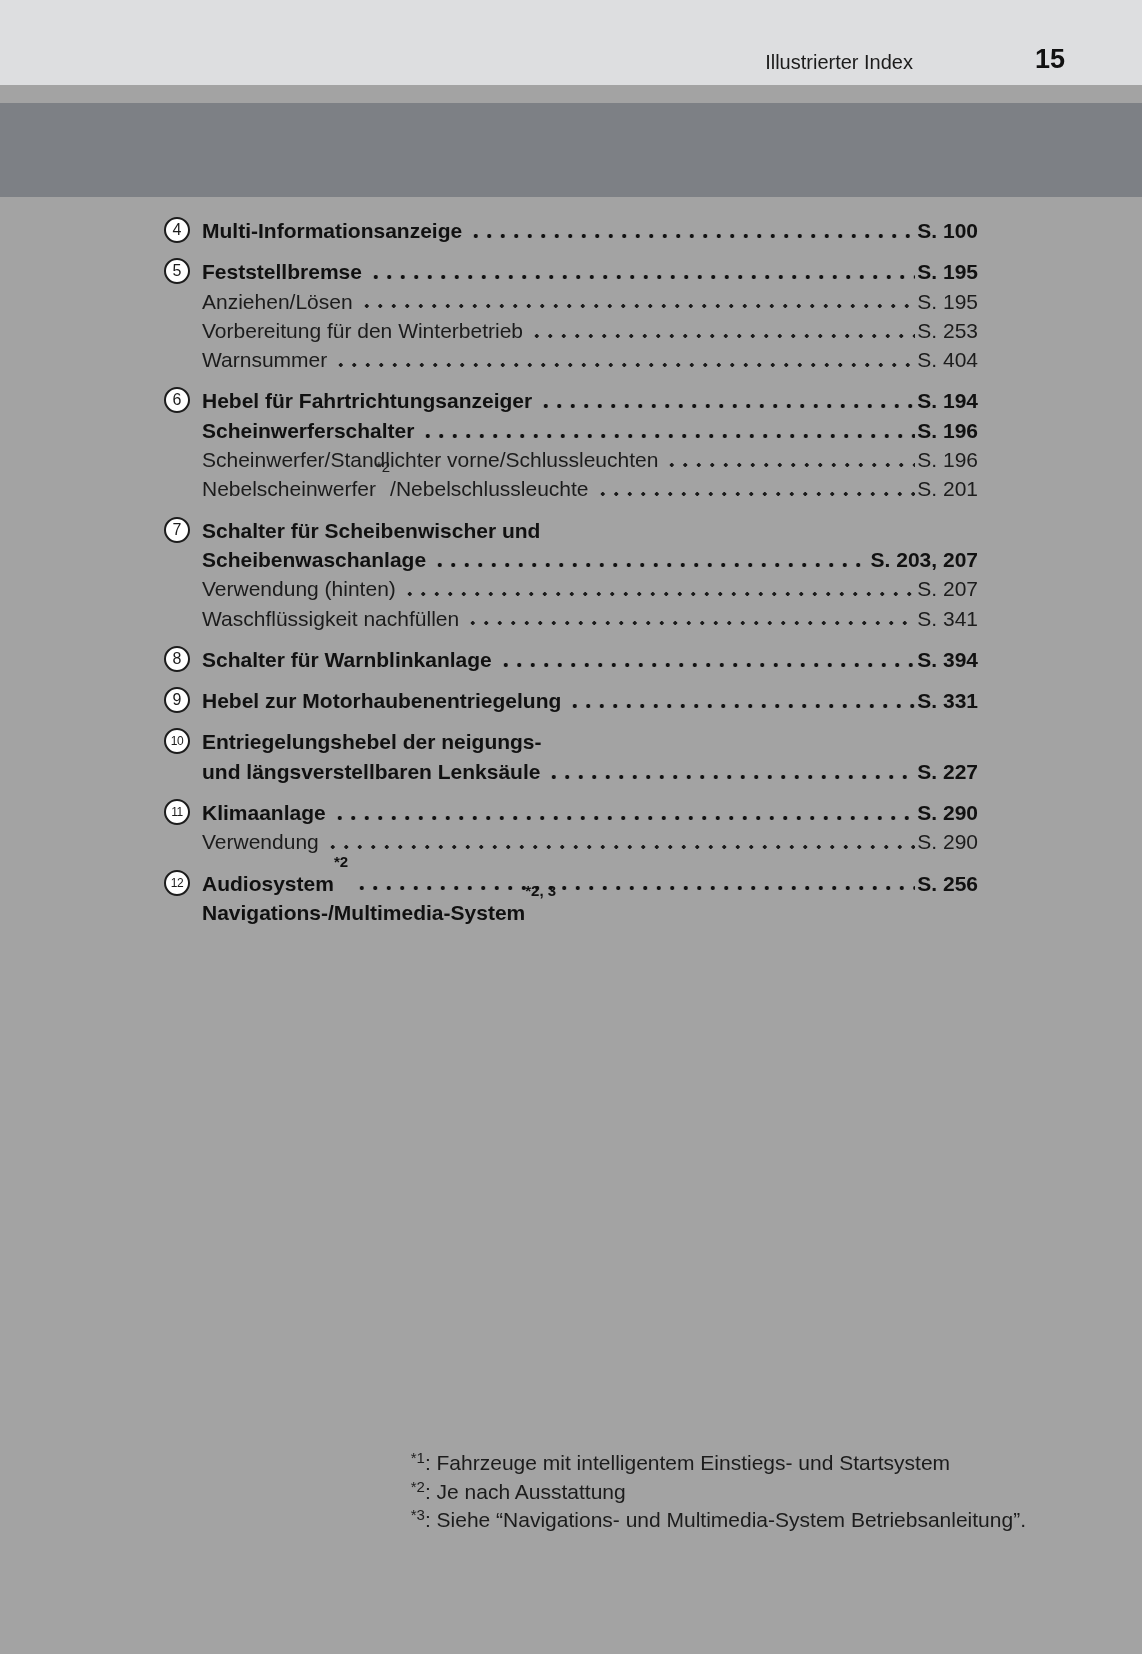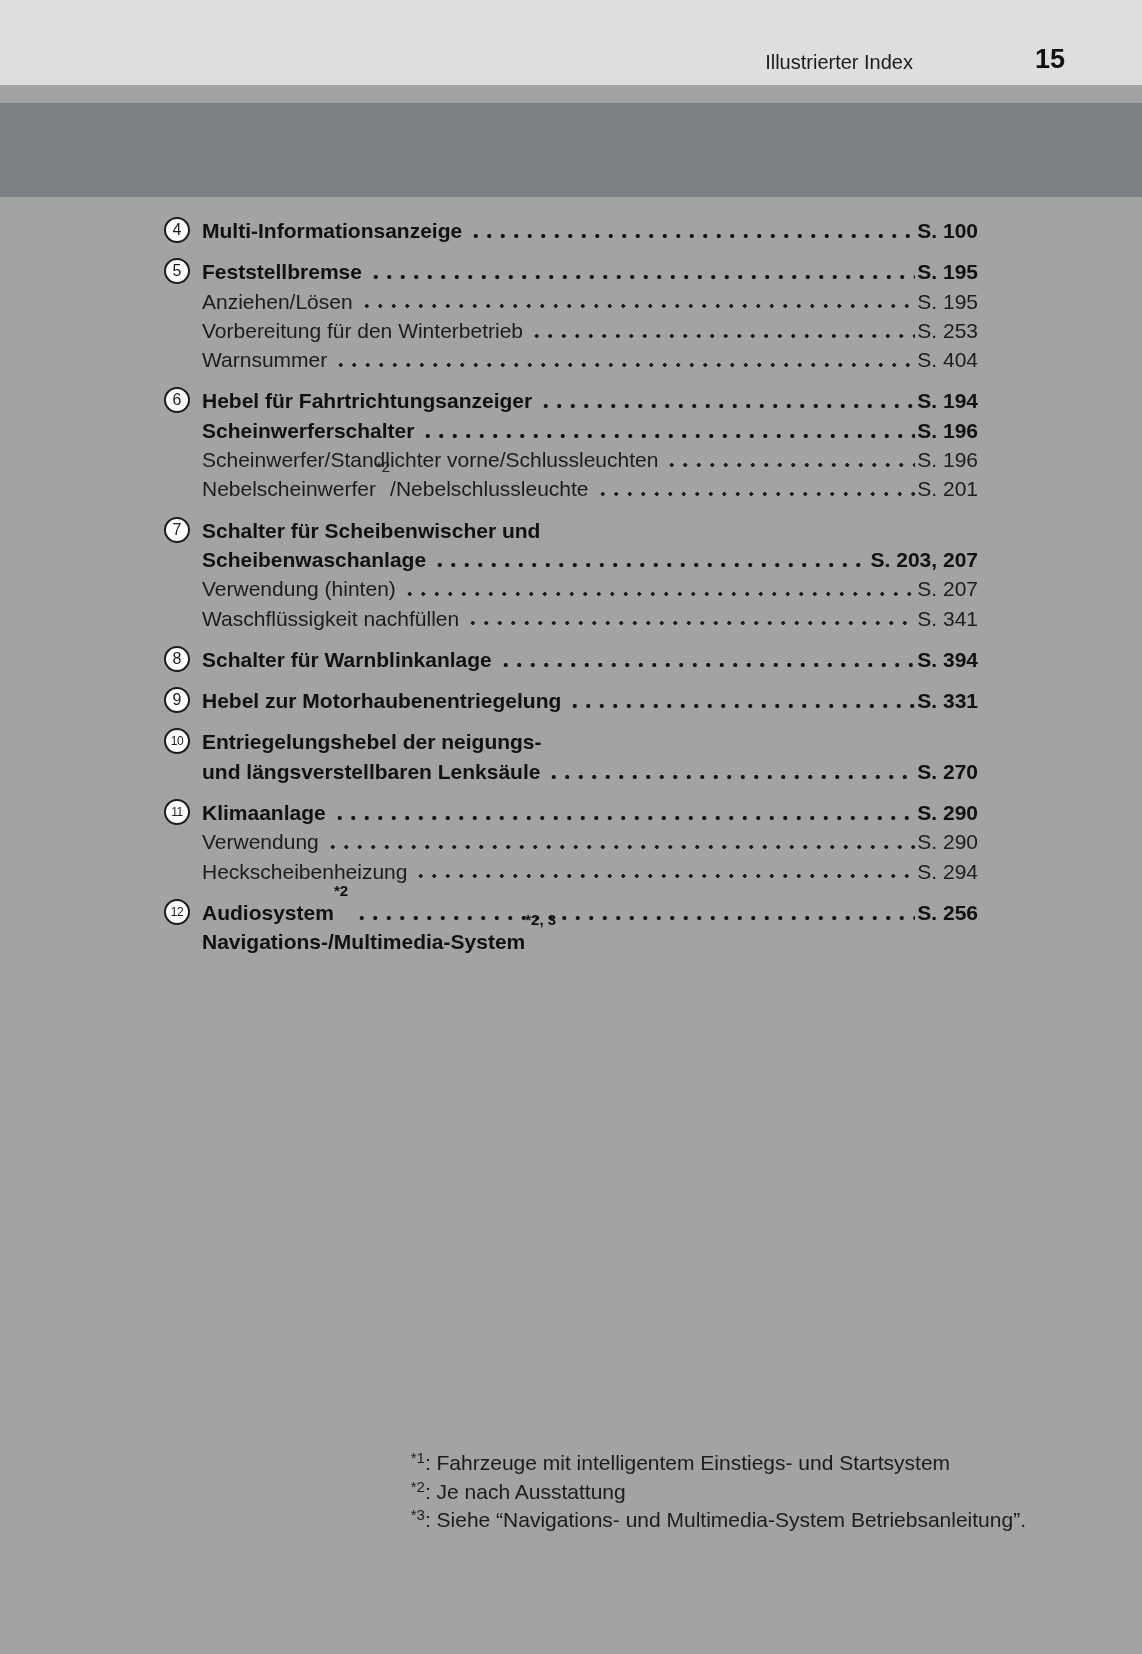--- a/index.html
+++ b/index.html
@@ -231,49 +231,41 @@
           </div>
           <div class="content">
             <span class="label">Entriegelungshebel der neigungs-</span>
           </div>
         </div>
         <div class="row title">
           <div class="numcol"></div>
           <div class="content">
             <span class="label">und längsverstellbaren Lenksäule</span>
             <span class="leader"></span>
-            <span class="page-ref">S. 270</span>
+            <span class="page-ref">S. 227</span>
           </div>
         </div>
       </div>
       <div class="group">
         <div class="row title">
           <div class="numcol">
             <span class="circle two">11</span>
           </div>
           <div class="content">
             <span class="label">Klimaanlage</span>
             <span class="leader"></span>
             <span class="page-ref">S. 290</span>
           </div>
         </div>
         <div class="row sub">
           <div class="numcol"></div>
           <div class="content">
             <span class="label">Verwendung</span>
             <span class="leader"></span>
             <span class="page-ref">S. 290</span>
-          </div>
-        </div>
-        <div class="row sub">
-          <div class="numcol"></div>
-          <div class="content">
-            <span class="label">Heckscheibenheizung</span>
-            <span class="leader"></span>
-            <span class="page-ref">S. 294</span>
           </div>
         </div>
       </div>
       <div class="group">
         <div class="row title">
           <div class="numcol">
             <span class="circle two">12</span>
           </div>
           <div class="content">
             <span class="label">Audiosystem</span>

